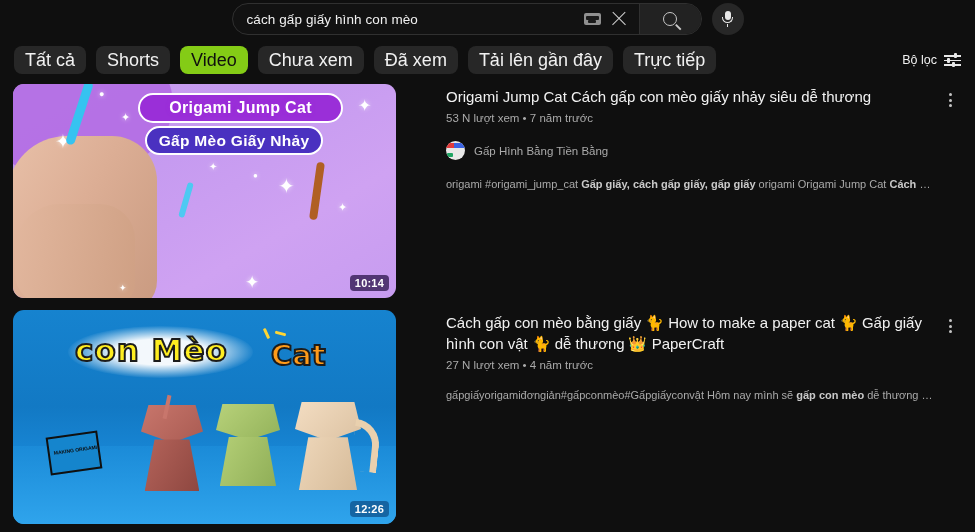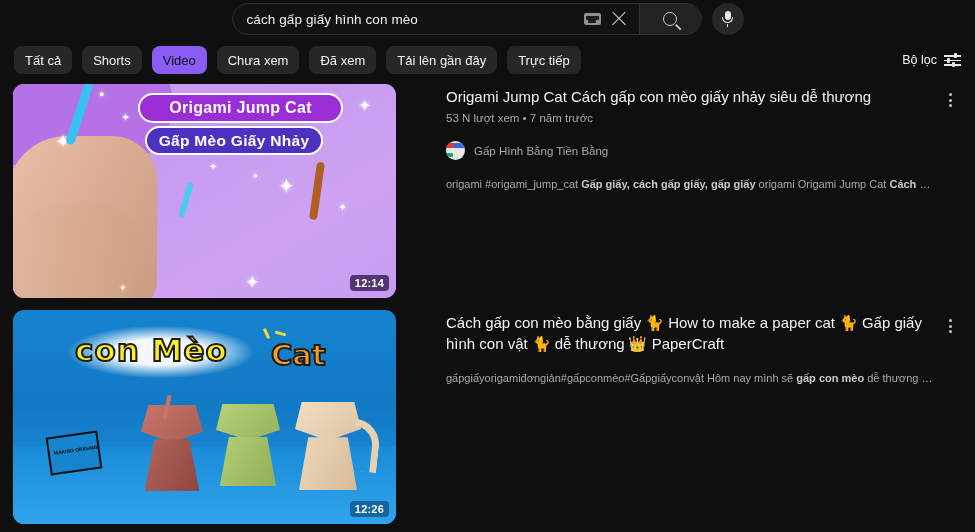--- a/index.html
+++ b/index.html
@@ -151,26 +151,26 @@
     margin-top: 6px;
     position: relative;
   }
   .chips { display: flex; gap: 10px; align-items: center; }
   .chip {
     height: 28px;
     padding: 0 11px;
     border-radius: 8px;
     background: #272727;
     color: #f1f1f1;
-    font-size: 13px;
+    font-size: 18px;
     display: flex;
     align-items: center;
     white-space: nowrap;
   }
-  .chip.active { background: #8b5cf6; color: #0f0f0f; }
+  .chip.active { background: #84cc16; color: #0f0f0f; }
   .filter-btn {
     position: absolute;
     right: 14px;
     display: flex;
     align-items: center;
     gap: 7px;
     font-size: 12.5px;
     color: #f1f1f1;
   }
   .tune-icon { width: 17px; height: 14px; position: relative; }
@@ -554,21 +554,21 @@
         <span class="body"></span>
       </span>
       <span class="tail" style="left:300px; top:78px; width:8px; height:58px; background:#b05f23; transform:rotate(8deg);"></span>
       <span class="cat catBrown">
         <span class="body"></span>
       </span>
 
       <span class="pill pill1">Origami Jump Cat</span>
       <span class="pill pill2">Gấp Mèo Giấy Nhảy</span>
 
-      <span class="duration dur-purple">12:14</span>
+      <span class="duration dur-purple">10:14</span>
     </div>
 
     <div class="info">
       <div class="vtitle">Origami Jump Cat Cách gấp con mèo giấy nhảy siêu dễ thương</div>
       <div class="vmeta">
         <span>53 N lượt xem</span>
         <span>•</span>
         <span>7 năm trước</span>
       </div>
       <div class="channel">
@@ -616,20 +616,25 @@
         <span class="head" style="background:linear-gradient(135deg,#f3ddc2,#dcc2a2); clip-path:polygon(10% 0,90% 0,100% 70%,50% 100%,0 70%);"></span>
         <span class="torso" style="background:linear-gradient(120deg,#eed7ba,#d6bb99); clip-path:polygon(16% 0,84% 0,100% 100%,0 100%);"></span>
         <span style="position:absolute; right:-18px; top:18px; width:26px; height:52px; border:7px solid #e9d0ae; border-left:none; border-bottom:none; border-radius:0 26px 0 0; transform:rotate(6deg);"></span>
       </span>
 
       <span class="duration dur-blue">12:26</span>
     </div>
 
     <div class="info">
       <div class="vtitle">Cách gấp con mèo bằng giấy 🐈 How to make a paper cat 🐈 Gấp giấy hình con vật 🐈 dễ thương 👑 PaperCraft</div>
+      <div class="vmeta">
+        <span>27 N lượt xem</span>
+        <span>•</span>
+        <span>4 năm trước</span>
+      </div>
       <div class="desc">
         gấpgiấyorigamiđơngiản#gấpconmèo#Gấpgiấyconvật Hôm nay mình sẽ <b>gấp con mèo</b> dễ thương bằng <b>giấy</b> Hãy  nó&nbsp;...
       </div>
     </div>
 
     <div class="kebab">
       <span></span>
         <span></span>
         <span></span>
     </div>

